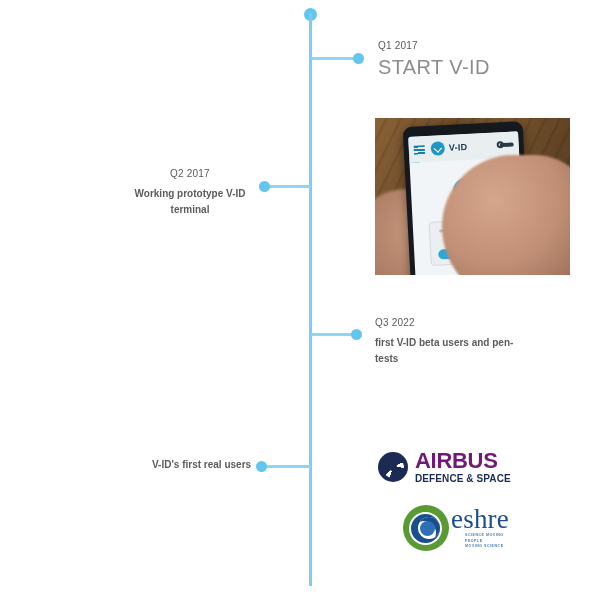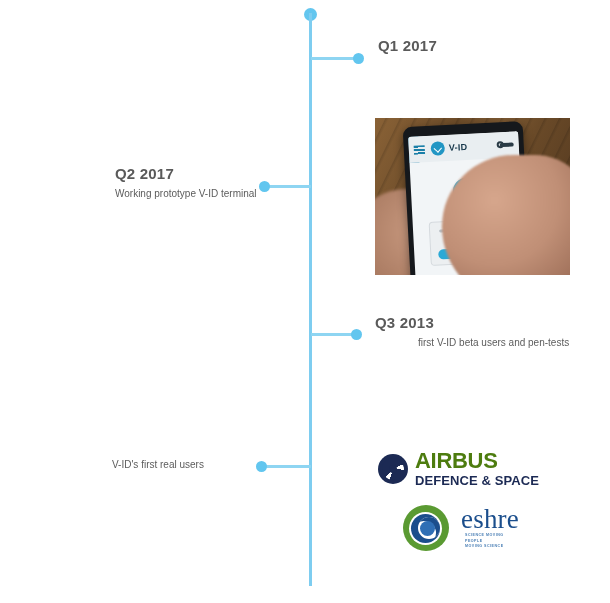--- a/index.html
+++ b/index.html
@@ -57,54 +57,54 @@
   .dot-q2    { left: 259px; top: 181px; }
 
   .branch-q3 { left: 311px; top: 333px; width: 46px; }
   .dot-q3    { left: 351px; top: 329px; }
 
   .branch-q4 { left: 262px; top: 465px; width: 49px; }
   .dot-q4    { left: 256px; top: 461px; }
 
   
   .entry { position: absolute; }
-  .entry.left  { text-align: left; }
+  .entry.left  { text-align: center; }
 
   .quarter {
-    font-size: 15px;
-    font-weight: bold;
+    font-size: 10px;
+    font-weight: normal;
     color: #5a5a5a;
     letter-spacing: 0.2px;
     margin: 0 0 3px 0;
     line-height: 12px;
   }
   .headline {
     font-size: 20px;
     font-weight: 400;
     color: #8d8d8d;
     letter-spacing: 0.4px;
     margin: 0;
     line-height: 24px;
     white-space: nowrap;
   }
   .blurb {
     font-size: 10px;
-    font-weight: normal;
+    font-weight: bold;
     color: #5c5c5c;
     line-height: 16px;
     margin: 6px 0 0 0;
     max-width: 150px;
   }
 
   .entry-q1 { left: 378px; top: 40px; }
   .entry-q2 { left: 115px; top: 168px; }
   .entry-q3 { left: 375px; top: 317px; }
   .entry-q4 { left: 112px; top: 451px; }
-  .entry-q3 .blurb { max-width: 152px; margin-left: 43px; }
-  .entry-q4 .blurb { max-width: 160px; }
+  .entry-q3 .blurb { max-width: 152px; }
+  .entry-q4 .blurb { max-width: 160px; margin-left: 40px; }
 
   
   .photo {
     position: absolute;
     left: 375px;
     top: 118px;
     width: 195px;
     height: 157px;
     overflow: hidden;
     background: #6b4d2e;
@@ -304,26 +304,26 @@
     position: absolute;
     left: 11px; top: 11px;
     width: 8px; height: 8px;
     border-radius: 50%;
     background: #1c2a54;
   }
   .airbus-words { margin-left: 7px; line-height: 1; }
   .airbus-name {
     font-size: 22px;
     font-weight: bold;
-    color: #4d7c0f;
+    color: #701a75;
     letter-spacing: -0.3px;
     font-family: "Liberation Sans", sans-serif;
   }
   .airbus-sub {
-    font-size: 13px;
+    font-size: 10px;
     font-weight: bold;
     color: #1c2a54;
     letter-spacing: 0.1px;
     margin-top: 2px;
   }
 
   .eshre {
     position: absolute;
     left: 403px;
     top: 505px;
@@ -369,21 +369,20 @@
     border-radius: 50%;
     background: #2f6fb5;
   }
   .eshre-words { margin-left: 2px; }
   .eshre-name {
     font-family: "Liberation Serif", serif;
     font-size: 27px;
     color: #1b4e8c;
     line-height: 26px;
     letter-spacing: 0.2px;
-    margin-left: 10px;
   }
   .eshre-tag {
     font-size: 3.6px;
     font-weight: bold;
     color: #4a7fb5;
     letter-spacing: 0.5px;
     line-height: 5.4px;
     margin-top: 1px;
     margin-left: 14px;
     text-transform: uppercase;
@@ -403,29 +402,30 @@
 <div class="branch-dot dot-q2"></div>
 
 <div class="branch branch-q3"></div>
 <div class="branch-dot dot-q3"></div>
 
 <div class="branch branch-q4"></div>
 <div class="branch-dot dot-q4"></div>
 
 <div class="entry entry-q1">
   <p class="quarter">Q1 2017</p>
+  <p class="headline">START V-ID</p>
 </div>
 
 <div class="entry entry-q2 left">
   <p class="quarter">Q2 2017</p>
   <p class="blurb">Working prototype V-ID terminal</p>
 </div>
 
 <div class="entry entry-q3">
-  <p class="quarter">Q3 2013</p>
+  <p class="quarter">Q3 2022</p>
   <p class="blurb">first V-ID beta users and pen-tests</p>
 </div>
 
 <div class="entry entry-q4 left">
   <p class="blurb">V-ID's first real users</p>
 </div>
 
 <div class="photo">
   <div class="wood"></div>
   <div class="hand2"></div>

